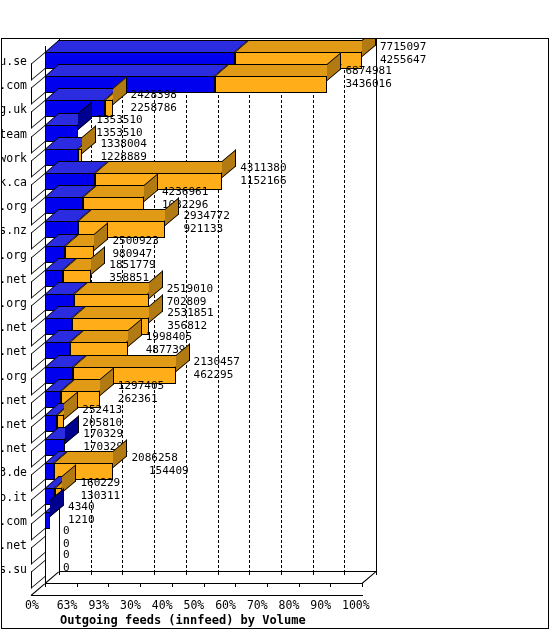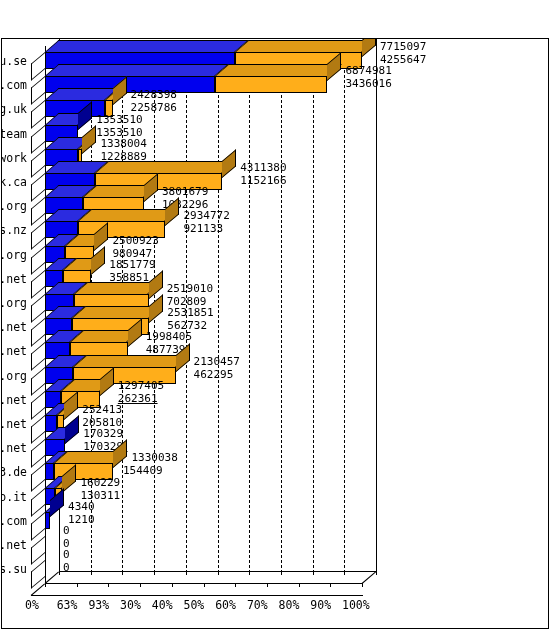--- a/index.html
+++ b/index.html
@@ -236,21 +236,21 @@
         <div class="bar-front rejected-front" style="left: 93.086px; top: 134px; width: 127.117px; height: 17px;"></div>
         <div style="position: absolute; left: 93.086px; top: 122px; width: 127.117px; height: 12px; background: rgb(224, 154, 22); border-top: 1px solid rgb(0, 0, 0); border-right: 1px solid rgb(0, 0, 0); border-bottom: none; border-left: 1px solid rgb(0, 0, 0); border-image: initial; transform: skewX(-49deg); transform-origin: left bottom;"></div>
         <div style="position: absolute; left: 220.203px; top: 122px; width: 14px; height: 17px; background: rgb(178, 122, 18); border-top: 1px solid rgb(0, 0, 0); border-right: 1px solid rgb(0, 0, 0); border-bottom: 1px solid rgb(0, 0, 0); border-left: none; border-image: initial; transform: skewY(-40deg); transform-origin: left top;"></div>
         <div class="val-label" style="left: 238.203px; top: 123px;">4311380</div>
         <div class="val-label" style="left: 238.203px; top: 136px;">1152166</div>
         <div class="bar-front accepted-front" style="left: 43px; top: 158.2px; width: 38.04px; height: 17px;"></div>
         <div style="position: absolute; left: 43px; top: 146.2px; width: 38.04px; height: 12px; background: rgb(43, 43, 224); border-top: 1px solid rgb(0, 0, 0); border-right: 1px solid rgb(0, 0, 0); border-bottom: none; border-left: 1px solid rgb(0, 0, 0); border-image: initial; transform: skewX(-49deg); transform-origin: left bottom;"></div>
         <div class="bar-front rejected-front" style="left: 81.04px; top: 158.2px; width: 60.864px; height: 17px;"></div>
         <div style="position: absolute; left: 81.04px; top: 146.2px; width: 60.864px; height: 12px; background: rgb(224, 154, 22); border-top: 1px solid rgb(0, 0, 0); border-right: 1px solid rgb(0, 0, 0); border-bottom: none; border-left: 1px solid rgb(0, 0, 0); border-image: initial; transform: skewX(-49deg); transform-origin: left bottom;"></div>
         <div style="position: absolute; left: 141.904px; top: 146.2px; width: 14px; height: 17px; background: rgb(178, 122, 18); border-top: 1px solid rgb(0, 0, 0); border-right: 1px solid rgb(0, 0, 0); border-bottom: 1px solid rgb(0, 0, 0); border-left: none; border-image: initial; transform: skewY(-40deg); transform-origin: left top;"></div>
-        <div class="val-label" style="left: 159.904px; top: 147.2px;">3801679</div>
+        <div class="val-label" style="left: 159.904px; top: 147.2px;">4236961</div>
         <div class="val-label" style="left: 159.904px; top: 160.2px;">1032296</div>
         <div class="bar-front accepted-front" style="left: 43px; top: 182.4px; width: 33.285px; height: 17px;"></div>
         <div style="position: absolute; left: 43px; top: 170.4px; width: 33.285px; height: 12px; background: rgb(43, 43, 224); border-top: 1px solid rgb(0, 0, 0); border-right: 1px solid rgb(0, 0, 0); border-bottom: none; border-left: 1px solid rgb(0, 0, 0); border-image: initial; transform: skewX(-49deg); transform-origin: left bottom;"></div>
         <div class="bar-front rejected-front" style="left: 76.285px; top: 182.4px; width: 87.175px; height: 17px;"></div>
         <div style="position: absolute; left: 76.285px; top: 170.4px; width: 87.175px; height: 12px; background: rgb(224, 154, 22); border-top: 1px solid rgb(0, 0, 0); border-right: 1px solid rgb(0, 0, 0); border-bottom: none; border-left: 1px solid rgb(0, 0, 0); border-image: initial; transform: skewX(-49deg); transform-origin: left bottom;"></div>
         <div style="position: absolute; left: 163.46px; top: 170.4px; width: 14px; height: 17px; background: rgb(178, 122, 18); border-top: 1px solid rgb(0, 0, 0); border-right: 1px solid rgb(0, 0, 0); border-bottom: 1px solid rgb(0, 0, 0); border-left: none; border-image: initial; transform: skewY(-40deg); transform-origin: left top;"></div>
         <div class="val-label" style="left: 181.46px; top: 171.4px;">2934772</div>
         <div class="val-label" style="left: 181.46px; top: 184.4px;">921133</div>
         <div class="bar-front accepted-front" style="left: 43px; top: 206.6px; width: 19.971px; height: 17px;"></div>
         <div style="position: absolute; left: 43px; top: 194.6px; width: 19.971px; height: 12px; background: rgb(43, 43, 224); border-top: 1px solid rgb(0, 0, 0); border-right: 1px solid rgb(0, 0, 0); border-bottom: none; border-left: 1px solid rgb(0, 0, 0); border-image: initial; transform: skewX(-49deg); transform-origin: left bottom;"></div>
@@ -272,61 +272,61 @@
         <div style="position: absolute; left: 72.164px; top: 243px; width: 74.495px; height: 12px; background: rgb(224, 154, 22); border-top: 1px solid rgb(0, 0, 0); border-right: 1px solid rgb(0, 0, 0); border-bottom: none; border-left: 1px solid rgb(0, 0, 0); border-image: initial; transform: skewX(-49deg); transform-origin: left bottom;"></div>
         <div style="position: absolute; left: 146.659px; top: 243px; width: 14px; height: 17px; background: rgb(178, 122, 18); border-top: 1px solid rgb(0, 0, 0); border-right: 1px solid rgb(0, 0, 0); border-bottom: 1px solid rgb(0, 0, 0); border-left: none; border-image: initial; transform: skewY(-40deg); transform-origin: left top;"></div>
         <div class="val-label" style="left: 164.659px; top: 244px;">2519010</div>
         <div class="val-label" style="left: 164.659px; top: 257px;">702809</div>
         <div class="bar-front accepted-front" style="left: 43px; top: 279.2px; width: 27.262px; height: 17px;"></div>
         <div style="position: absolute; left: 43px; top: 267.2px; width: 27.262px; height: 12px; background: rgb(43, 43, 224); border-top: 1px solid rgb(0, 0, 0); border-right: 1px solid rgb(0, 0, 0); border-bottom: none; border-left: 1px solid rgb(0, 0, 0); border-image: initial; transform: skewX(-49deg); transform-origin: left bottom;"></div>
         <div class="bar-front rejected-front" style="left: 70.262px; top: 279.2px; width: 77.031px; height: 17px;"></div>
         <div style="position: absolute; left: 70.262px; top: 267.2px; width: 77.031px; height: 12px; background: rgb(224, 154, 22); border-top: 1px solid rgb(0, 0, 0); border-right: 1px solid rgb(0, 0, 0); border-bottom: none; border-left: 1px solid rgb(0, 0, 0); border-image: initial; transform: skewX(-49deg); transform-origin: left bottom;"></div>
         <div style="position: absolute; left: 147.293px; top: 267.2px; width: 14px; height: 17px; background: rgb(178, 122, 18); border-top: 1px solid rgb(0, 0, 0); border-right: 1px solid rgb(0, 0, 0); border-bottom: 1px solid rgb(0, 0, 0); border-left: none; border-image: initial; transform: skewY(-40deg); transform-origin: left top;"></div>
         <div class="val-label" style="left: 165.293px; top: 268.2px;">2531851</div>
-        <div class="val-label" style="left: 165.293px; top: 281.2px;">562732</div>
+        <div class="val-label" style="left: 165.293px; top: 281.2px;">356812</div>
         <div class="bar-front accepted-front" style="left: 43px; top: 303.4px; width: 25.36px; height: 17px;"></div>
         <div style="position: absolute; left: 43px; top: 291.4px; width: 25.36px; height: 12px; background: rgb(43, 43, 224); border-top: 1px solid rgb(0, 0, 0); border-right: 1px solid rgb(0, 0, 0); border-bottom: none; border-left: 1px solid rgb(0, 0, 0); border-image: initial; transform: skewX(-49deg); transform-origin: left bottom;"></div>
         <div class="bar-front rejected-front" style="left: 68.36px; top: 303.4px; width: 57.377px; height: 17px;"></div>
         <div style="position: absolute; left: 68.36px; top: 291.4px; width: 57.377px; height: 12px; background: rgb(224, 154, 22); border-top: 1px solid rgb(0, 0, 0); border-right: 1px solid rgb(0, 0, 0); border-bottom: none; border-left: 1px solid rgb(0, 0, 0); border-image: initial; transform: skewX(-49deg); transform-origin: left bottom;"></div>
         <div style="position: absolute; left: 125.737px; top: 291.4px; width: 14px; height: 17px; background: rgb(178, 122, 18); border-top: 1px solid rgb(0, 0, 0); border-right: 1px solid rgb(0, 0, 0); border-bottom: 1px solid rgb(0, 0, 0); border-left: none; border-image: initial; transform: skewY(-40deg); transform-origin: left top;"></div>
         <div class="val-label" style="left: 143.737px; top: 292.4px;">1998405</div>
         <div class="val-label" style="left: 143.737px; top: 305.4px;">487739</div>
         <div class="bar-front accepted-front" style="left: 43px; top: 327.6px; width: 27.896px; height: 17px;"></div>
         <div style="position: absolute; left: 43px; top: 315.6px; width: 27.896px; height: 12px; background: rgb(43, 43, 224); border-top: 1px solid rgb(0, 0, 0); border-right: 1px solid rgb(0, 0, 0); border-bottom: none; border-left: 1px solid rgb(0, 0, 0); border-image: initial; transform: skewX(-49deg); transform-origin: left bottom;"></div>
         <div class="bar-front rejected-front" style="left: 70.896px; top: 327.6px; width: 102.708px; height: 17px;"></div>
         <div style="position: absolute; left: 70.896px; top: 315.6px; width: 102.708px; height: 12px; background: rgb(224, 154, 22); border-top: 1px solid rgb(0, 0, 0); border-right: 1px solid rgb(0, 0, 0); border-bottom: none; border-left: 1px solid rgb(0, 0, 0); border-image: initial; transform: skewX(-49deg); transform-origin: left bottom;"></div>
         <div style="position: absolute; left: 173.604px; top: 315.6px; width: 14px; height: 17px; background: rgb(178, 122, 18); border-top: 1px solid rgb(0, 0, 0); border-right: 1px solid rgb(0, 0, 0); border-bottom: 1px solid rgb(0, 0, 0); border-left: none; border-image: initial; transform: skewY(-40deg); transform-origin: left top;"></div>
         <div class="val-label" style="left: 191.604px; top: 316.6px;">2130457</div>
         <div class="val-label" style="left: 191.604px; top: 329.6px;">462295</div>
         <div class="bar-front accepted-front" style="left: 43px; top: 351.8px; width: 15.85px; height: 17px;"></div>
         <div style="position: absolute; left: 43px; top: 339.8px; width: 15.85px; height: 12px; background: rgb(43, 43, 224); border-top: 1px solid rgb(0, 0, 0); border-right: 1px solid rgb(0, 0, 0); border-bottom: none; border-left: 1px solid rgb(0, 0, 0); border-image: initial; transform: skewX(-49deg); transform-origin: left bottom;"></div>
         <div class="bar-front rejected-front" style="left: 58.85px; top: 351.8px; width: 38.991px; height: 17px;"></div>
         <div style="position: absolute; left: 58.85px; top: 339.8px; width: 38.991px; height: 12px; background: rgb(224, 154, 22); border-top: 1px solid rgb(0, 0, 0); border-right: 1px solid rgb(0, 0, 0); border-bottom: none; border-left: 1px solid rgb(0, 0, 0); border-image: initial; transform: skewX(-49deg); transform-origin: left bottom;"></div>
         <div style="position: absolute; left: 97.841px; top: 339.8px; width: 14px; height: 17px; background: rgb(178, 122, 18); border-top: 1px solid rgb(0, 0, 0); border-right: 1px solid rgb(0, 0, 0); border-bottom: 1px solid rgb(0, 0, 0); border-left: none; border-image: initial; transform: skewY(-40deg); transform-origin: left top;"></div>
         <div class="val-label" style="left: 115.841px; top: 340.8px;">1297405</div>
-        <div class="val-label" style="left: 115.841px; top: 353.8px; text-decoration: underline;">262361</div>
+        <div class="val-label" style="left: 115.841px; top: 353.8px;">262361</div>
         <div class="bar-front accepted-front" style="left: 43px; top: 376px; width: 12.046px; height: 17px;"></div>
         <div style="position: absolute; left: 43px; top: 364px; width: 12.046px; height: 12px; background: rgb(43, 43, 224); border-top: 1px solid rgb(0, 0, 0); border-right: 1px solid rgb(0, 0, 0); border-bottom: none; border-left: 1px solid rgb(0, 0, 0); border-image: initial; transform: skewX(-49deg); transform-origin: left bottom;"></div>
         <div class="bar-front rejected-front" style="left: 55.046px; top: 376px; width: 7.291px; height: 17px;"></div>
         <div style="position: absolute; left: 55.046px; top: 364px; width: 7.291px; height: 12px; background: rgb(224, 154, 22); border-top: 1px solid rgb(0, 0, 0); border-right: 1px solid rgb(0, 0, 0); border-bottom: none; border-left: 1px solid rgb(0, 0, 0); border-image: initial; transform: skewX(-49deg); transform-origin: left bottom;"></div>
         <div style="position: absolute; left: 62.337px; top: 364px; width: 14px; height: 17px; background: rgb(178, 122, 18); border-top: 1px solid rgb(0, 0, 0); border-right: 1px solid rgb(0, 0, 0); border-bottom: 1px solid rgb(0, 0, 0); border-left: none; border-image: initial; transform: skewY(-40deg); transform-origin: left top;"></div>
         <div class="val-label" style="left: 80.337px; top: 365px;">252413</div>
         <div class="val-label" style="left: 80.337px; top: 378px;">205810</div>
         <div class="bar-front accepted-front" style="left: 43px; top: 400.2px; width: 20.288px; height: 17px;"></div>
         <div style="position: absolute; left: 43px; top: 388.2px; width: 20.288px; height: 12px; background: rgb(43, 43, 224); border-top: 1px solid rgb(0, 0, 0); border-right: 1px solid rgb(0, 0, 0); border-bottom: none; border-left: 1px solid rgb(0, 0, 0); border-image: initial; transform: skewX(-49deg); transform-origin: left bottom;"></div>
         <div style="position: absolute; left: 63.288px; top: 388.2px; width: 14px; height: 17px; background: rgb(0, 0, 144); border-top: 1px solid rgb(0, 0, 0); border-right: 1px solid rgb(0, 0, 0); border-bottom: 1px solid rgb(0, 0, 0); border-left: none; border-image: initial; transform: skewY(-40deg); transform-origin: left top;"></div>
         <div class="val-label" style="left: 81.288px; top: 389.2px;">170329</div>
         <div class="val-label" style="left: 81.288px; top: 402.2px;">170329</div>
         <div class="bar-front accepted-front" style="left: 43px; top: 424.4px; width: 8.876px; height: 17px;"></div>
         <div style="position: absolute; left: 43px; top: 412.4px; width: 8.876px; height: 12px; background: rgb(43, 43, 224); border-top: 1px solid rgb(0, 0, 0); border-right: 1px solid rgb(0, 0, 0); border-bottom: none; border-left: 1px solid rgb(0, 0, 0); border-image: initial; transform: skewX(-49deg); transform-origin: left bottom;"></div>
         <div class="bar-front rejected-front" style="left: 51.876px; top: 424.4px; width: 59.596px; height: 17px;"></div>
         <div style="position: absolute; left: 51.876px; top: 412.4px; width: 59.596px; height: 12px; background: rgb(224, 154, 22); border-top: 1px solid rgb(0, 0, 0); border-right: 1px solid rgb(0, 0, 0); border-bottom: none; border-left: 1px solid rgb(0, 0, 0); border-image: initial; transform: skewX(-49deg); transform-origin: left bottom;"></div>
         <div style="position: absolute; left: 111.472px; top: 412.4px; width: 14px; height: 17px; background: rgb(178, 122, 18); border-top: 1px solid rgb(0, 0, 0); border-right: 1px solid rgb(0, 0, 0); border-bottom: 1px solid rgb(0, 0, 0); border-left: none; border-image: initial; transform: skewY(-40deg); transform-origin: left top;"></div>
-        <div class="val-label" style="left: 129.472px; top: 413.4px;">1330038</div>
-        <div class="val-label" style="left: 121px; top: 426.4px;">154409</div>
+        <div class="val-label" style="left: 129.472px; top: 413.4px;">2086258</div>
+        <div class="val-label" style="left: 147px; top: 426.4px;">154409</div>
         <div class="bar-front accepted-front" style="left: 43px; top: 448.6px; width: 10.144px; height: 17px;"></div>
         <div style="position: absolute; left: 43px; top: 436.6px; width: 10.144px; height: 12px; background: rgb(43, 43, 224); border-top: 1px solid rgb(0, 0, 0); border-right: 1px solid rgb(0, 0, 0); border-bottom: none; border-left: 1px solid rgb(0, 0, 0); border-image: initial; transform: skewX(-49deg); transform-origin: left bottom;"></div>
         <div class="bar-front rejected-front" style="left: 53.144px; top: 448.6px; width: 7.291px; height: 17px;"></div>
         <div style="position: absolute; left: 53.144px; top: 436.6px; width: 7.291px; height: 12px; background: rgb(224, 154, 22); border-top: 1px solid rgb(0, 0, 0); border-right: 1px solid rgb(0, 0, 0); border-bottom: none; border-left: 1px solid rgb(0, 0, 0); border-image: initial; transform: skewX(-49deg); transform-origin: left bottom;"></div>
         <div style="position: absolute; left: 60.435px; top: 436.6px; width: 14px; height: 17px; background: rgb(178, 122, 18); border-top: 1px solid rgb(0, 0, 0); border-right: 1px solid rgb(0, 0, 0); border-bottom: 1px solid rgb(0, 0, 0); border-left: none; border-image: initial; transform: skewY(-40deg); transform-origin: left top;"></div>
         <div class="val-label" style="left: 78.435px; top: 437.6px;">160229</div>
         <div class="val-label" style="left: 78.435px; top: 450.6px;">130311</div>
         <div class="bar-front accepted-front" style="left: 43px; top: 472.8px; width: 5.072px; height: 17px;"></div>
         <div style="position: absolute; left: 43px; top: 460.8px; width: 5.072px; height: 12px; background: rgb(43, 43, 224); border-top: 1px solid rgb(0, 0, 0); border-right: 1px solid rgb(0, 0, 0); border-bottom: none; border-left: 1px solid rgb(0, 0, 0); border-image: initial; transform: skewX(-49deg); transform-origin: left bottom;"></div>
         <div style="position: absolute; left: 48.072px; top: 460.8px; width: 14px; height: 17px; background: rgb(0, 0, 144); border-top: 1px solid rgb(0, 0, 0); border-right: 1px solid rgb(0, 0, 0); border-bottom: 1px solid rgb(0, 0, 0); border-left: none; border-image: initial; transform: skewY(-40deg); transform-origin: left top;"></div>
@@ -368,16 +368,17 @@
         <div class="xtick-label" style="left: 244.9px; top: 559.2px;">70%</div>
         <div class="xtick-mark" style="left: 310.6px; top: 532.2px; height: 4px;"></div>
         <div class="xtick-mark" style="left: 296.6px; top: 544.2px; height: 4px;"></div>
         <div class="xtick-label" style="left: 276.6px; top: 559.2px;">80%</div>
         <div class="xtick-mark" style="left: 342.3px; top: 532.2px; height: 4px;"></div>
         <div class="xtick-mark" style="left: 328.3px; top: 544.2px; height: 4px;"></div>
         <div class="xtick-label" style="left: 308.3px; top: 559.2px;">90%</div>
         <div class="xtick-mark" style="left: 374px; top: 532.2px; height: 4px;"></div>
         <div class="xtick-mark" style="left: 360px; top: 544.2px; height: 4px;"></div>
         <div class="xtick-label" style="left: 340px; top: 559.2px;">100%</div>
+        <div id="x-axis-title" style="left: 58px; top: 574.2px;">Outgoing feeds (innfeed) by Volume</div>
       </div>
   </div>
 
 </div>
 
 </body></html>

